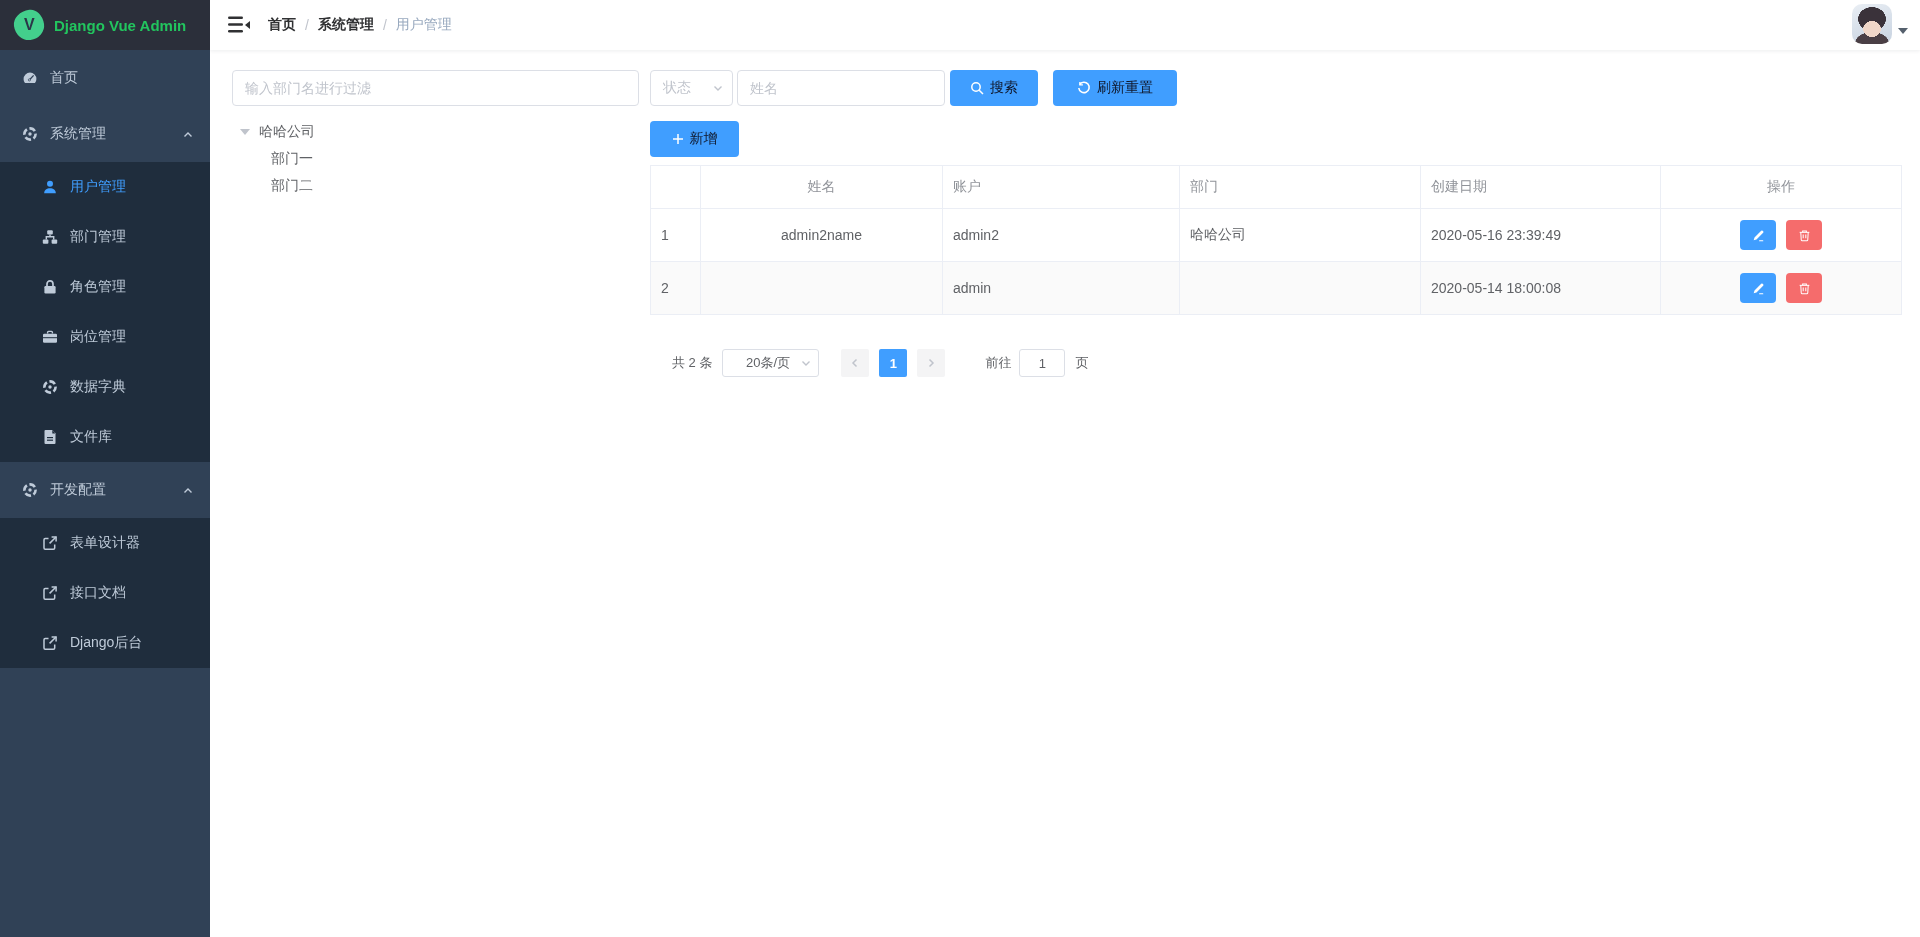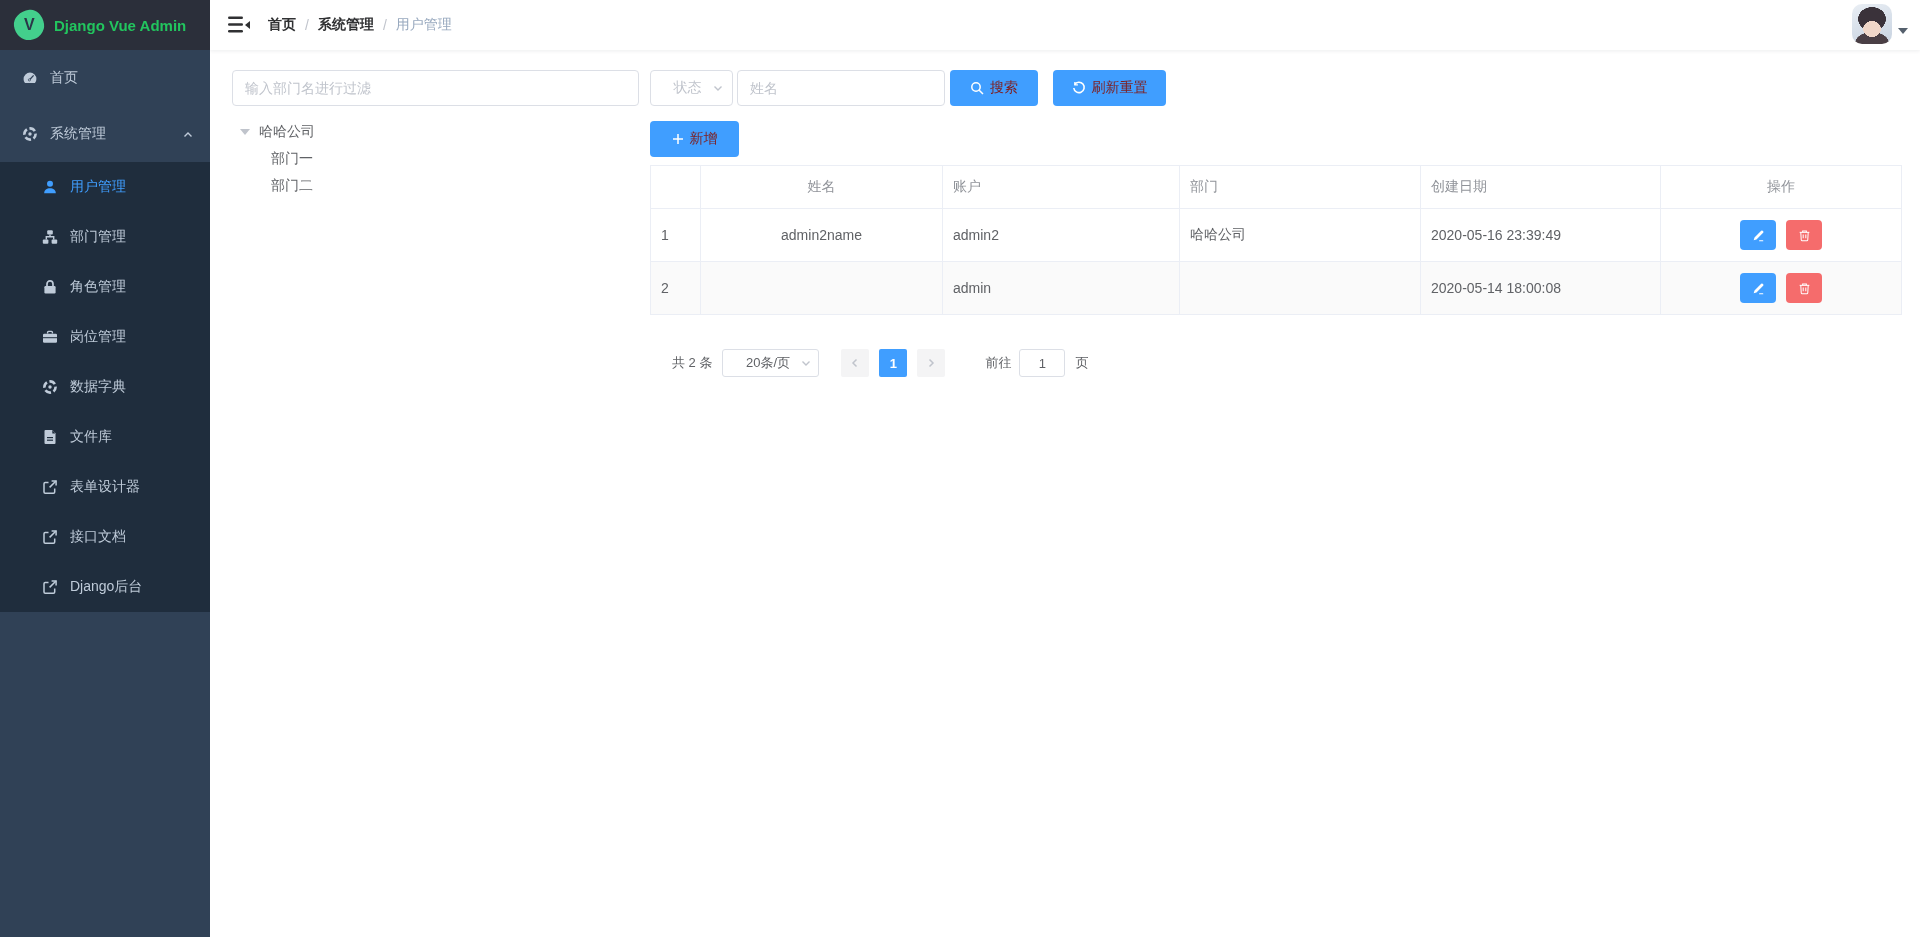--- a/index.html
+++ b/index.html
@@ -33,23 +33,23 @@
     background:
       radial-gradient(ellipse 9px 8px at 20px 25px, #f0d7c9 98%, rgba(240,215,201,0) 100%),
       radial-gradient(ellipse 14px 12px at 20px 15px, #3a323a 98%, rgba(58,50,58,0) 100%),
       radial-gradient(ellipse 17px 11px at 20px 39px, #4a3f45 98%, rgba(74,63,69,0) 100%),
       linear-gradient(160deg,#e9eef4,#c7d2e0); }
   .avatar-caret { width:0; height:0; border-left:5px solid transparent; border-right:5px solid transparent; border-top:6px solid #55606d; margin-left:6px; margin-top:14px; }
 
   
   .tb-input { position:absolute; height:36px; border:1px solid #dcdfe6; border-radius:4px; padding:0 12px; font-size:14px; color:#606266; outline:none; font-family:inherit; background:#fff; }
   .tb-input::placeholder { color:#c0c4cc; }
-  .fake-select { position:absolute; height:36px; border:1px solid #dcdfe6; border-radius:4px; background:#fff; display:flex; align-items:center; padding:0 8px 0 12px; cursor:pointer;text-align:center; }
+  .fake-select { position:absolute; height:36px; border:1px solid #dcdfe6; border-radius:4px; background:#fff; display:flex; align-items:center; padding:0 8px 0 12px; cursor:pointer; }
   .fake-select .ph { color:#c0c4cc; font-size:14px; flex:1; }
-  .btn { position:absolute; height:36px; border:none; border-radius:4px; background:#409eff; color:#7f1d1d; font-size:14px; display:flex; align-items:center; justify-content:center; gap:6px; cursor:pointer; font-family:inherit; }
+  .btn { position:absolute; height:36px; border:none; border-radius:4px; background:#409eff; color:#0f172a; font-size:14px; display:flex; align-items:center; justify-content:center; gap:6px; cursor:pointer; font-family:inherit; }
   .btn svg { flex:none; }
 
   
   .tree { position:absolute; left:232px; top:118px; width:407px; }
   .tree-row { height:27px; display:flex; align-items:center; color:#606266; cursor:pointer; }
   .tree-caret { width:0; height:0; border-left:5px solid transparent; border-right:5px solid transparent; border-top:6px solid #c0c4cc; margin:0 9px 0 8px; }
   .tree-row.child { padding-left:39px; }
 
   
   table.users { position:absolute; left:650px; top:165px; width:1251px; border-collapse:collapse; table-layout:fixed; }
@@ -168,20 +168,34 @@
               <path fill="currentColor" d="M3.5 1h6.8l3.2 3.2V14a1 1 0 0 1-1 1h-9a1 1 0 0 1-1-1V2a1 1 0 0 1 1-1z"></path>
               <path fill="#1f2d3d" d="M10.3 1v3.4h3.2z"></path>
               <rect x="5" y="8" width="6" height="1.2" fill="#1f2d3d"></rect>
               <rect x="5" y="10.6" width="6" height="1.2" fill="#1f2d3d"></rect>
             </svg>
         </span>
         <span>文件库</span>
       </div>
     </div>
 
+    <div class="menu-item">
+      <span class="mi-icon">
+        <svg viewBox="0 0 16 16" fill="none">
+            <circle cx="8" cy="8" r="5.6" stroke="currentColor" stroke-width="2.6" stroke-dasharray="6.2 2.6" stroke-dashoffset="1.3"></circle>
+            <circle cx="8" cy="8" r="1.7" fill="currentColor"></circle>
+          </svg>
+      </span>
+      <span>开发配置</span>
+      <span class="mi-chevron">
+        <svg viewBox="0 0 12 12" fill="none" stroke="#bfcbd9" stroke-width="1.4">
+            <path d="M2.5 7.5 6 4l3.5 3.5"></path>
+          </svg>
+      </span>
+    </div>
 
     <div class="submenu">
       <div class="menu-item">
         <span class="mi-icon">
           <svg viewBox="0 0 16 16" fill="none" stroke="currentColor" stroke-width="1.5">
               <path d="M6.5 3.5H3.2A1.2 1.2 0 0 0 2 4.7V13a1.2 1.2 0 0 0 1.2 1.2h8.3a1.2 1.2 0 0 0 1.2-1.2V9.5"></path>
               <path d="M9.6 1.9h4.5v4.5"></path>
               <path d="M14 2 7.6 8.4"></path>
             </svg>
         </span>
@@ -258,21 +272,21 @@
 <input class="tb-input" style="left: 737px; top: 70px; width: 208px;" placeholder="姓名">
 
 <button class="btn" style="left:950px; top:70px; width:88px;">
   <svg width="14" height="14" viewBox="0 0 14 14" fill="none" stroke="#fff" stroke-width="1.5">
       <circle cx="6" cy="6" r="4.2"></circle>
       <path d="M9.2 9.2 13 13"></path>
     </svg>
   <span>搜索</span>
 </button>
 
-<button class="btn" style="left:1053px; top:70px; width:113px;">
+<button class="btn" style="left:1053px; top:70px; width:124px;">
   <svg width="14" height="14" viewBox="0 0 14 14" fill="none" stroke="#fff" stroke-width="1.6">
       <path d="M2.6 3.6A5.2 5.2 0 1 1 1.8 7"></path>
       <path d="M2.9 0.9v3h3" stroke-width="1.4"></path>
     </svg>
   <span>刷新重置</span>
 </button>
 
 <button class="btn" style="left:650px; top:121px; width:89px;text-align:center;">
   <svg width="12" height="12" viewBox="0 0 12 12">
       <path d="M5.25 1h1.5v4.25H11v1.5H6.75V11h-1.5V6.75H1v-1.5h4.25z" fill="#fff"></path>

